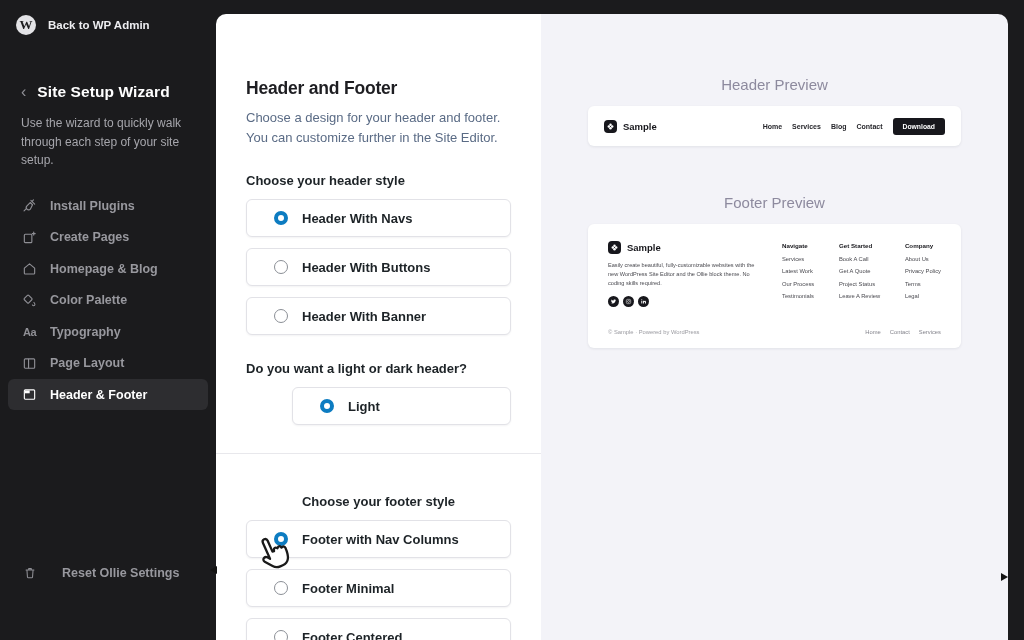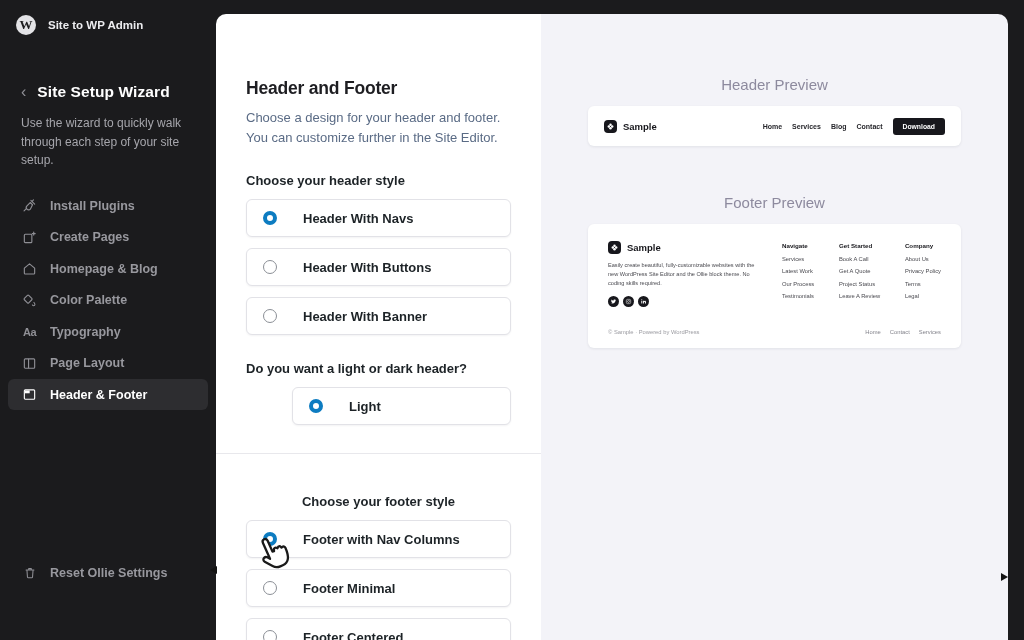--- a/index.html
+++ b/index.html
@@ -18,33 +18,33 @@
   .wizard-title { font-size:15.5px; font-weight:700; color:#ffffff; letter-spacing:.1px; }
   .wizard-desc { margin-top:13px; padding-left:5px; width:184px; font-size:12px; line-height:1.55; color:#a6a6ac; }
   .side-nav { margin:20px -8px 10px; }
   .side-item { display:flex; align-items:center; gap:13px; height:31.5px; padding:0 14px;
                border-radius:6px; color:#98989e; font-size:12.5px; font-weight:600; cursor:pointer; }
   .side-item.active { background:#2d2d30; color:#ffffff; }
   .side-icon { width:15px; height:15px; display:flex; align-items:center; justify-content:center; color:#8f8f95; flex:0 0 auto; }
   .side-item.active .side-icon { color:#ffffff; }
   .side-icon svg { width:15px; height:15px; }
   .aa { font-size:11px; font-weight:700; letter-spacing:-.5px; }
-  .reset-row { position:absolute; left:22px; bottom:60px; display:flex; align-items:center; gap:13px;
+  .reset-row { position:absolute; left:22px; bottom:60px; display:flex; align-items:center; gap:25px;
                color:#98989e; font-size:12.5px; font-weight:600; cursor:pointer; }
   .reset-row svg { width:14px; height:14px; }
 
   
   .modal { position:absolute; left:216px; top:14px; width:792px; height:626px;
            border-radius:10px 10px 0 0; overflow:hidden; display:flex; }
   .options { width:325px; background:#ffffff; padding:64px 30px 0; flex:0 0 auto; }
   .panel-title { font-size:17.5px; font-weight:700; color:#1e1e22; letter-spacing:-.2px; }
   .panel-desc { margin-top:9px; font-size:13px; line-height:1.5; color:#5a6b85; }
   .section-label { margin-top:26px; font-size:13px; font-weight:700; color:#1d2327; }
   .opt-list { margin-top:11px; display:flex; flex-direction:column; gap:11px; }
-  .opt { display:flex; align-items:center; gap:26px; height:38px; padding:0 16px; background:#fff;
+  .opt { display:flex; align-items:center; gap:14px; height:38px; padding:0 27px; background:#fff;
          border:1px solid #e2e2e7; border-radius:6px; box-shadow:0 1px 2px rgba(16,24,40,.05);
          font-size:13px; font-weight:700; color:#1d2327; cursor:pointer; }
   .grid2 { flex-direction:row; }
   .grid2 .opt { flex:1;margin-left:46px; }
   .radio { width:14px; height:14px; border-radius:50%; border:1.5px solid #8b8f96; background:#fff; flex:0 0 auto; }
   .radio.sel { border:4.5px solid var(--accent, #0d7cc1); }
   .divider { height:1px; background:#e8e8ec; margin:28px -30px 0; }
   .section-label.after-div { margin-top:40px;text-align:center; }
 
   
@@ -85,21 +85,21 @@
         border-top:4px solid transparent; border-bottom:4px solid transparent; border-left:7px solid #141414; }
 </style>
 </head>
 <body>
 
 <div class="stage">
 
   <aside class="sidebar">
     <div class="back-row">
       <span class="wp-logo">W</span>
-      <span>Site to WP Admin</span>
+      <span>Back to WP Admin</span>
     </div>
     <div class="wizard-head">
       <span class="back-chev">‹</span>
       <h1 class="wizard-title">Site Setup Wizard</h1>
     </div>
     <p class="wizard-desc">Use the wizard to quickly walk through each step of your site setup.</p>
     <nav class="side-nav" id="sidebar-nav">
         <div class="side-item">
           <span class="side-icon">
             <svg viewBox="0 0 16 16">

